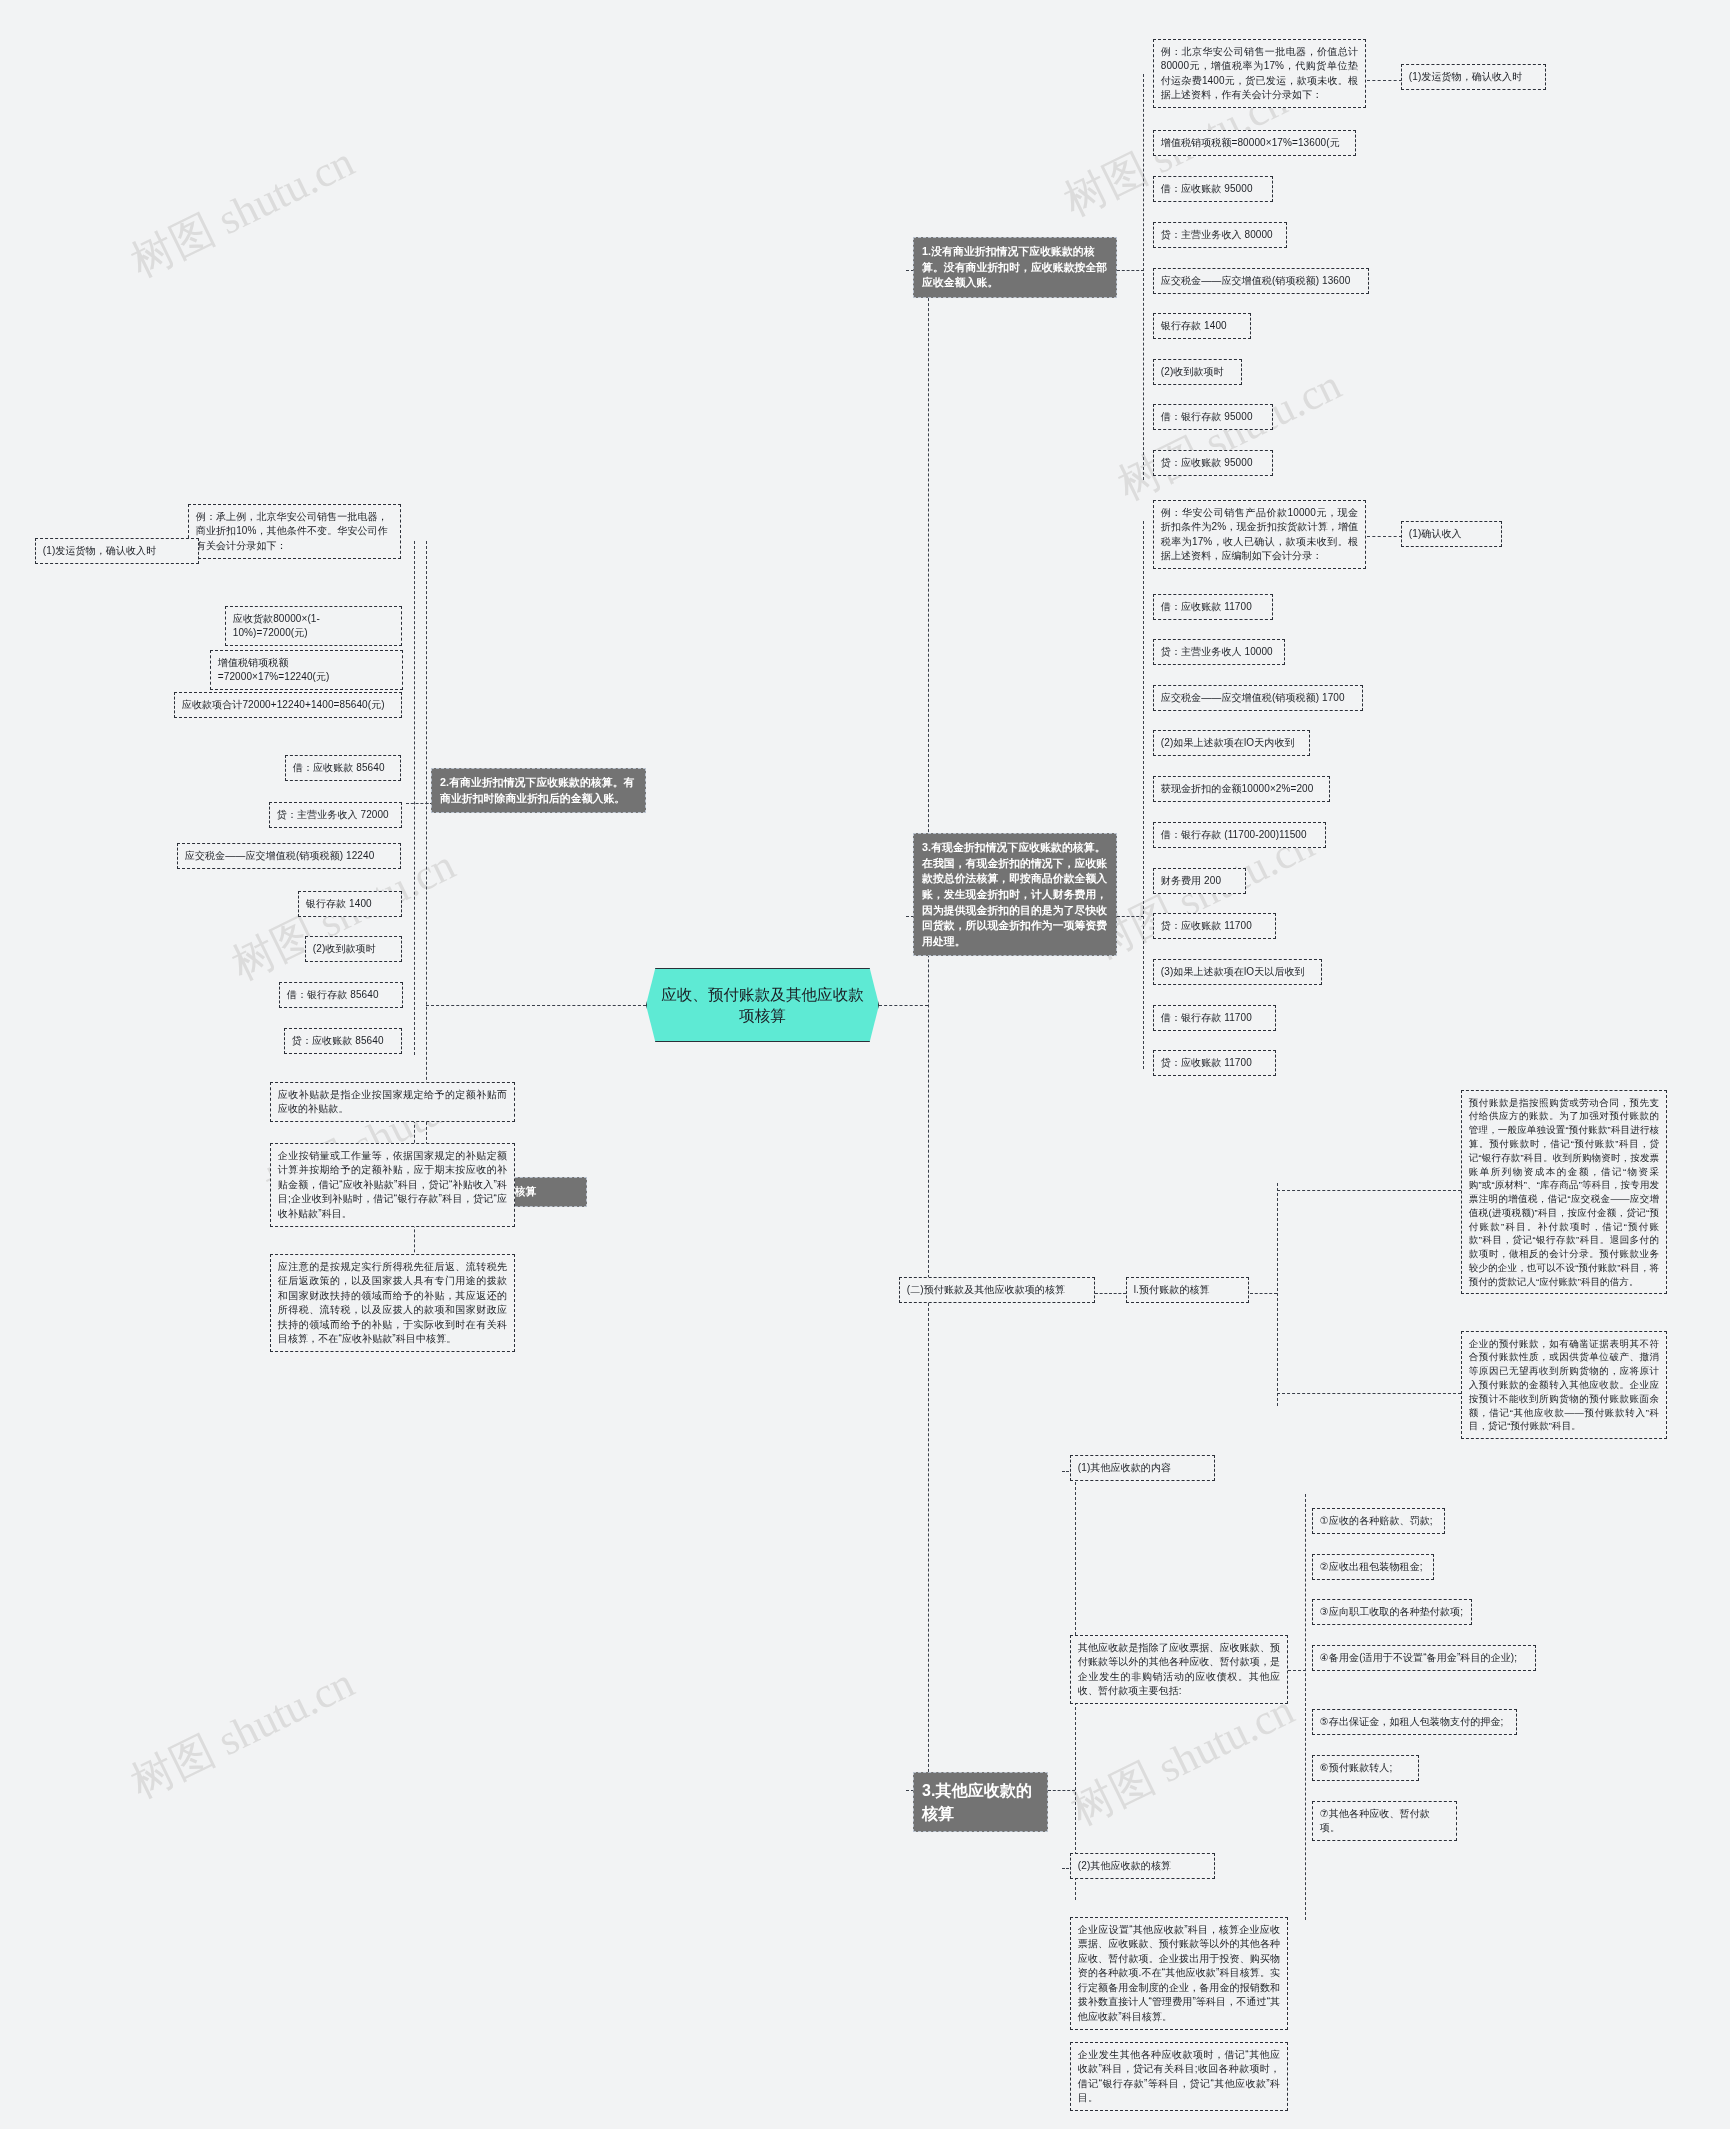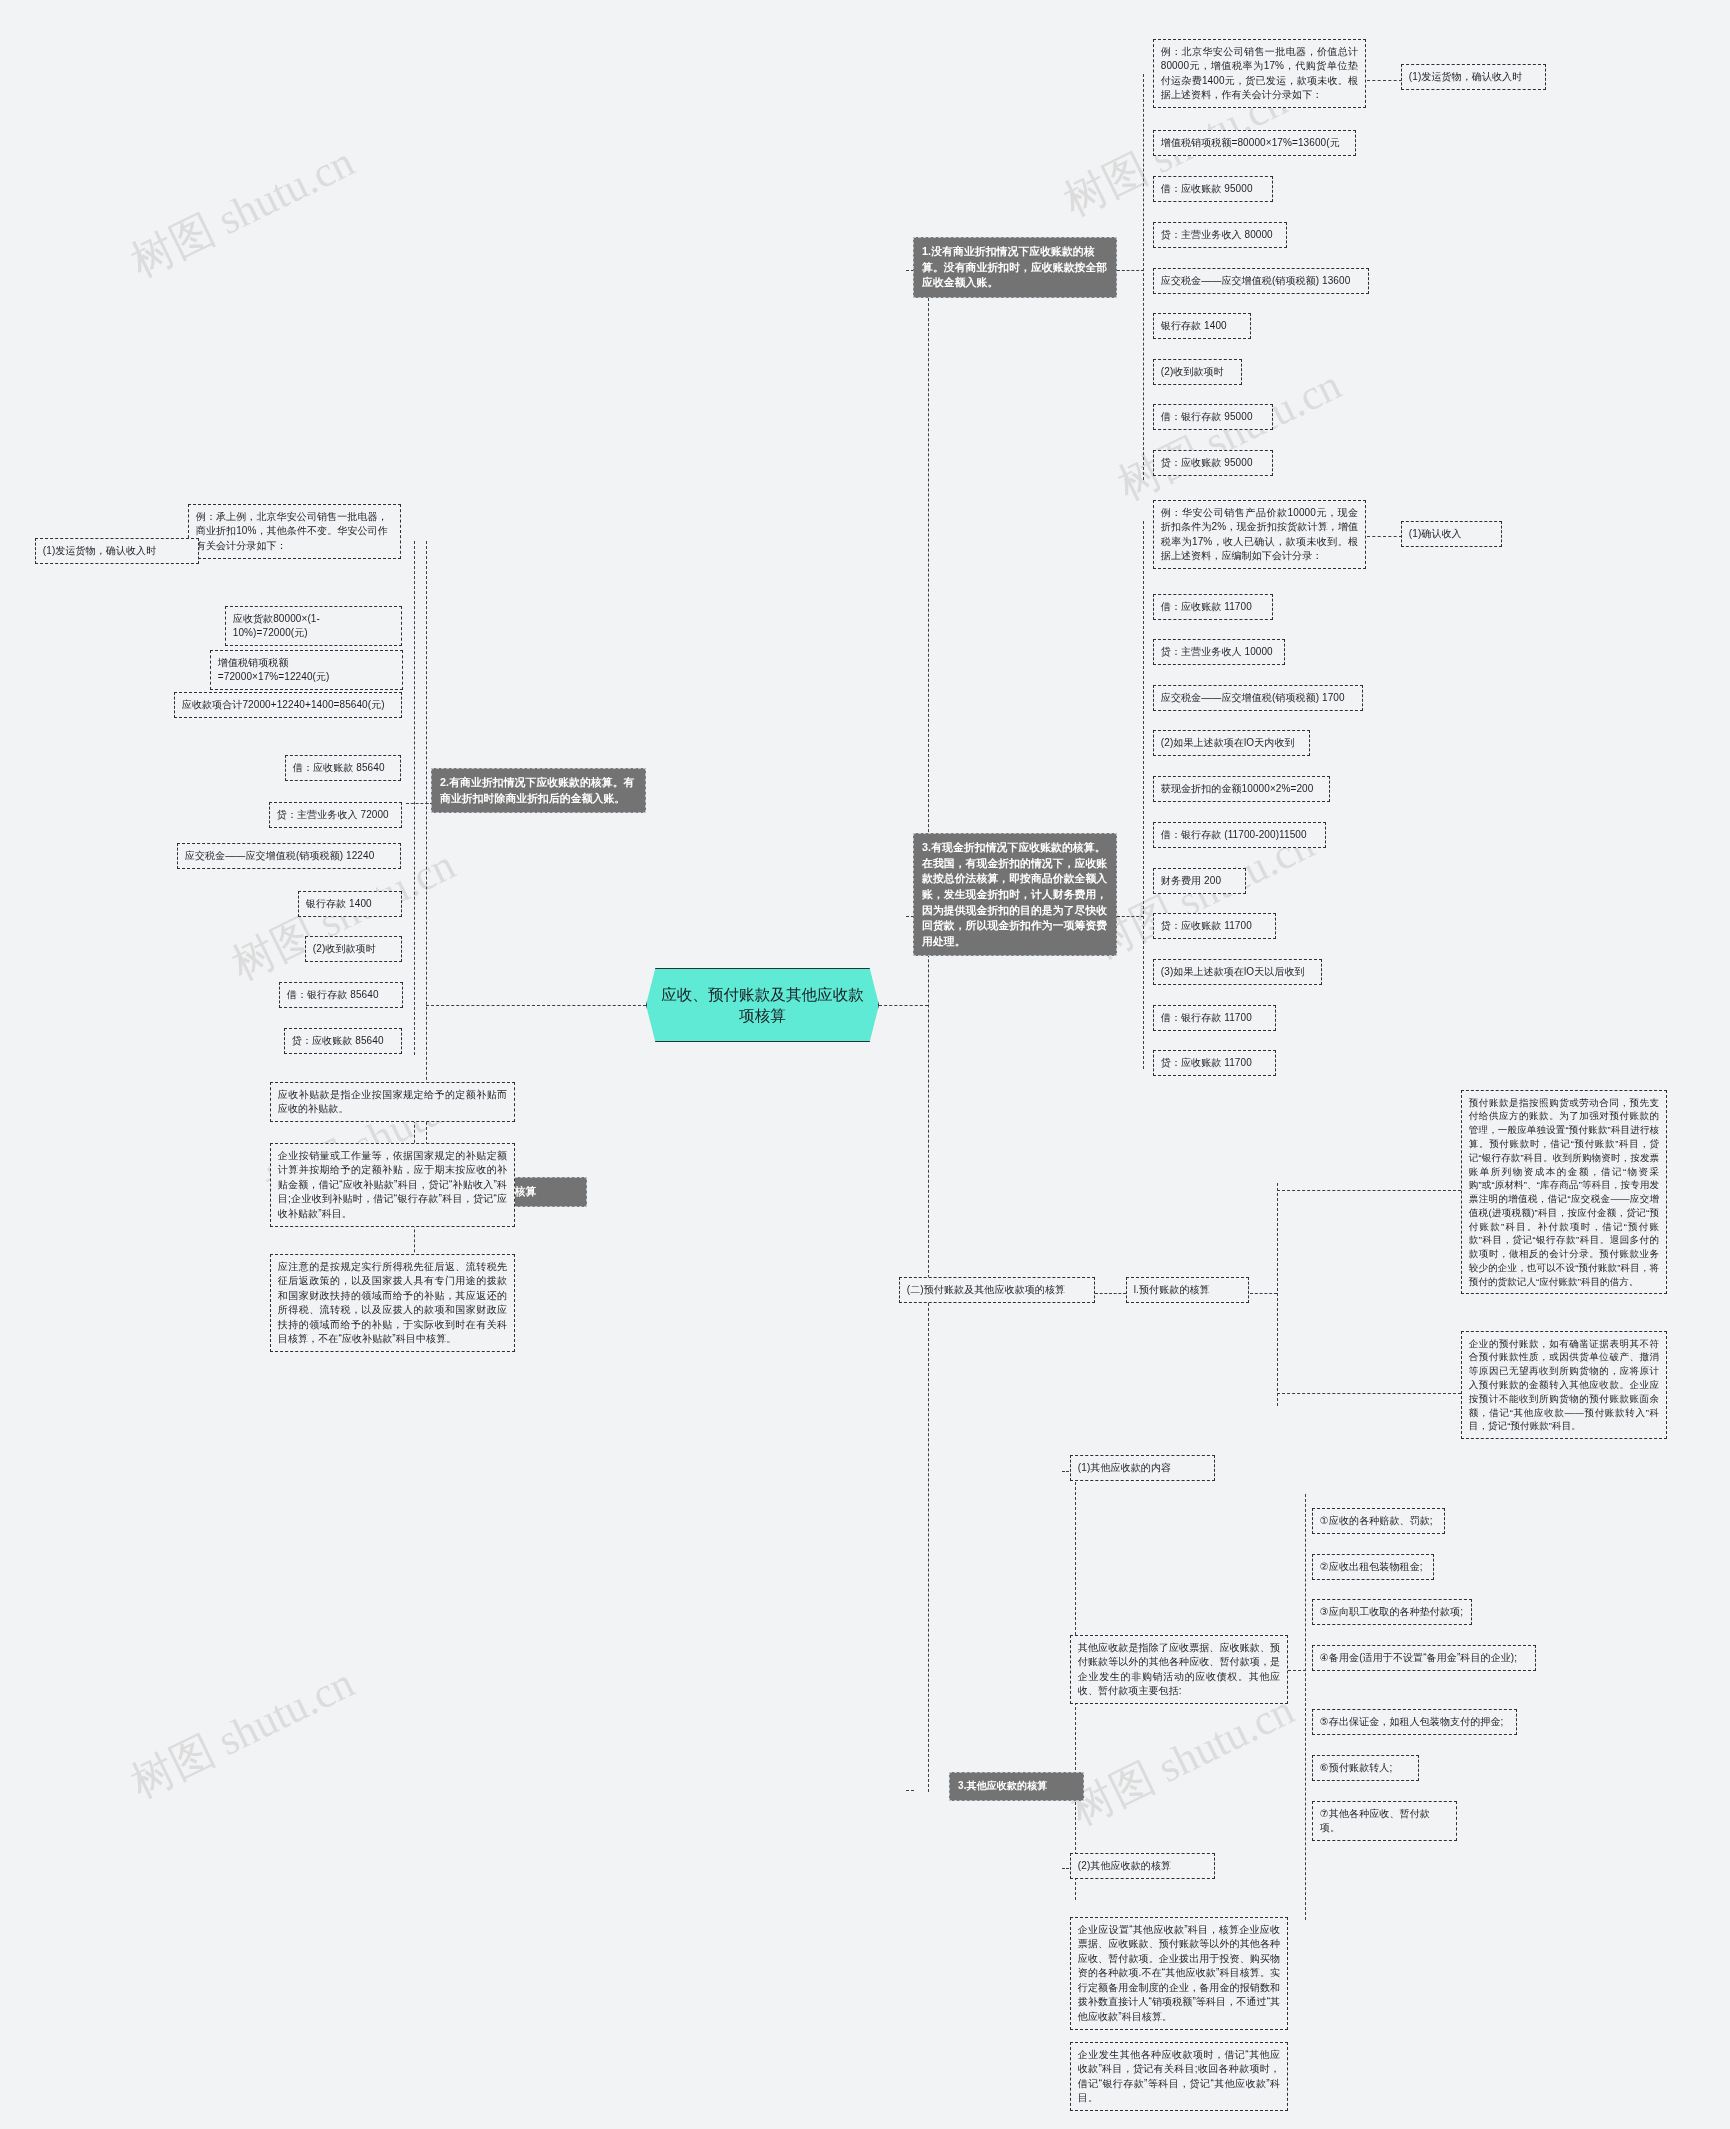--- a/index.html
+++ b/index.html
@@ -165,21 +165,21 @@
 
   <div class="node" style="left:1126px;top:1277px;width:123px;font-size:10px;">l.预付账款的核算</div>
   <div class="ln h" style="left:1250px;top:1293px;width:27px;"></div>
   <div class="ln v" style="left:1277px;top:1183px;height:223px;"></div>
 
   <div class="node para" style="left:1461px;top:1090px;width:206px;font-size:9.5px;">预付账款是指按照购货或劳动合同，预先支付给供应方的账款。为了加强对预付账款的管理，一般应单独设置“预付账款”科目进行核算。预付账款时，借记“预付账款”科目，贷记“银行存款”科目。收到所购物资时，按发票账单所列物资成本的金额，借记“物资采购”或“原材料”、“库存商品”等科目，按专用发票注明的增值税，借记“应交税金——应交增值税(进项税额)”科目，按应付金额，贷记“预付账款”科目。补付款项时，借记“预付账款”科目，贷记“银行存款”科目。退回多付的款项时，做相反的会计分录。预付账款业务较少的企业，也可以不设“预付账款”科目，将预付的货款记人“应付账款”科目的借方。</div>
   <div class="node para" style="left:1461px;top:1331px;width:206px;font-size:9.5px;">企业的预付账款，如有确凿证据表明其不符合预付账款性质，或因供货单位破产、撤消等原因已无望再收到所购货物的，应将原计入预付账款的金额转入其他应收款。企业应按预计不能收到所购货物的预付账款账面余额，借记“其他应收款——预付账款转入”科目，贷记“预付账款”科目。</div>
   <div class="ln h" style="left:1277px;top:1190px;width:184px;"></div>
   <div class="ln h" style="left:1277px;top:1393px;width:184px;"></div>
 
-  <div class="node dark" style="left:913px;top:1772px;width:135px;font-size:10px;margin-left:36px;">3.其他应收款的核算</div>
+  <div class="node dark" style="left:913px;top:1772px;width:135px;font-size:16px;">3.其他应收款的核算</div>
   <div class="ln h" style="left:906px;top:1790px;width:8px;"></div>
   <div class="ln v" style="left:928px;top:1298px;height:494px;"></div>
   <div class="ln h" style="left:1048px;top:1790px;width:27px;"></div>
   <div class="ln v" style="left:1075px;top:1467px;height:433px;"></div>
 
   <div class="node" style="left:1070px;top:1455px;width:145px;font-size:10px;">(1)其他应收款的内容</div>
   <div class="ln h" style="left:1062px;top:1471px;width:10.8px;"></div>
 
   <div class="node para" style="left:1070px;top:1635px;width:218px;font-size:10px;">其他应收款是指除了应收票据、应收账款、预付账款等以外的其他各种应收、暂付款项，是企业发生的非购销活动的应收债权。其他应收、暂付款项主要包括:</div>
 
@@ -190,17 +190,17 @@
   <div class="node" style="left:1312px;top:1554px;width:122px;font-size:10px;">②应收出租包装物租金;</div>
   <div class="node" style="left:1312px;top:1599px;width:160px;font-size:10px;">③应向职工收取的各种垫付款项;</div>
   <div class="node" style="left:1312px;top:1645px;width:224px;font-size:10px;">④备用金(适用于不设置“备用金”科目的企业);</div>
   <div class="node" style="left:1312px;top:1709px;width:205px;font-size:10px;">⑤存出保证金，如租人包装物支付的押金;</div>
   <div class="node" style="left:1312px;top:1755px;width:107px;font-size:10px;">⑥预付账款转人;</div>
   <div class="node" style="left:1312px;top:1801px;width:145px;font-size:10px;">⑦其他各种应收、暂付款项。</div>
 
   <div class="node" style="left:1070px;top:1853px;width:145px;font-size:10px;">(2)其他应收款的核算</div>
   <div class="ln h" style="left:1062px;top:1868px;width:10.8px;"></div>
 
-  <div class="node para" style="left:1070px;top:1917px;width:218px;font-size:10px;">企业应设置“其他应收款”科目，核算企业应收票据、应收账款、预付账款等以外的其他各种应收、暂付款项。企业拨出用于投资、购买物资的各种款项.不在“其他应收款”科目核算。实行定额备用金制度的企业，备用金的报销数和拨补数直接计人“销项税额”等科目，不通过“其他应收款”科目核算。</div>
+  <div class="node para" style="left:1070px;top:1917px;width:218px;font-size:10px;">企业应设置“其他应收款”科目，核算企业应收票据、应收账款、预付账款等以外的其他各种应收、暂付款项。企业拨出用于投资、购买物资的各种款项.不在“其他应收款”科目核算。实行定额备用金制度的企业，备用金的报销数和拨补数直接计人“管理费用”等科目，不通过“其他应收款”科目核算。</div>
   <div class="node para" style="left:1070px;top:2042px;width:218px;font-size:10px;">企业发生其他各种应收款项时，借记“其他应收款”科目，贷记有关科目;收回各种款项时，借记“银行存款”等科目，贷记“其他应收款”科目。</div>
 
 </div>
 
 
 </body></html>

